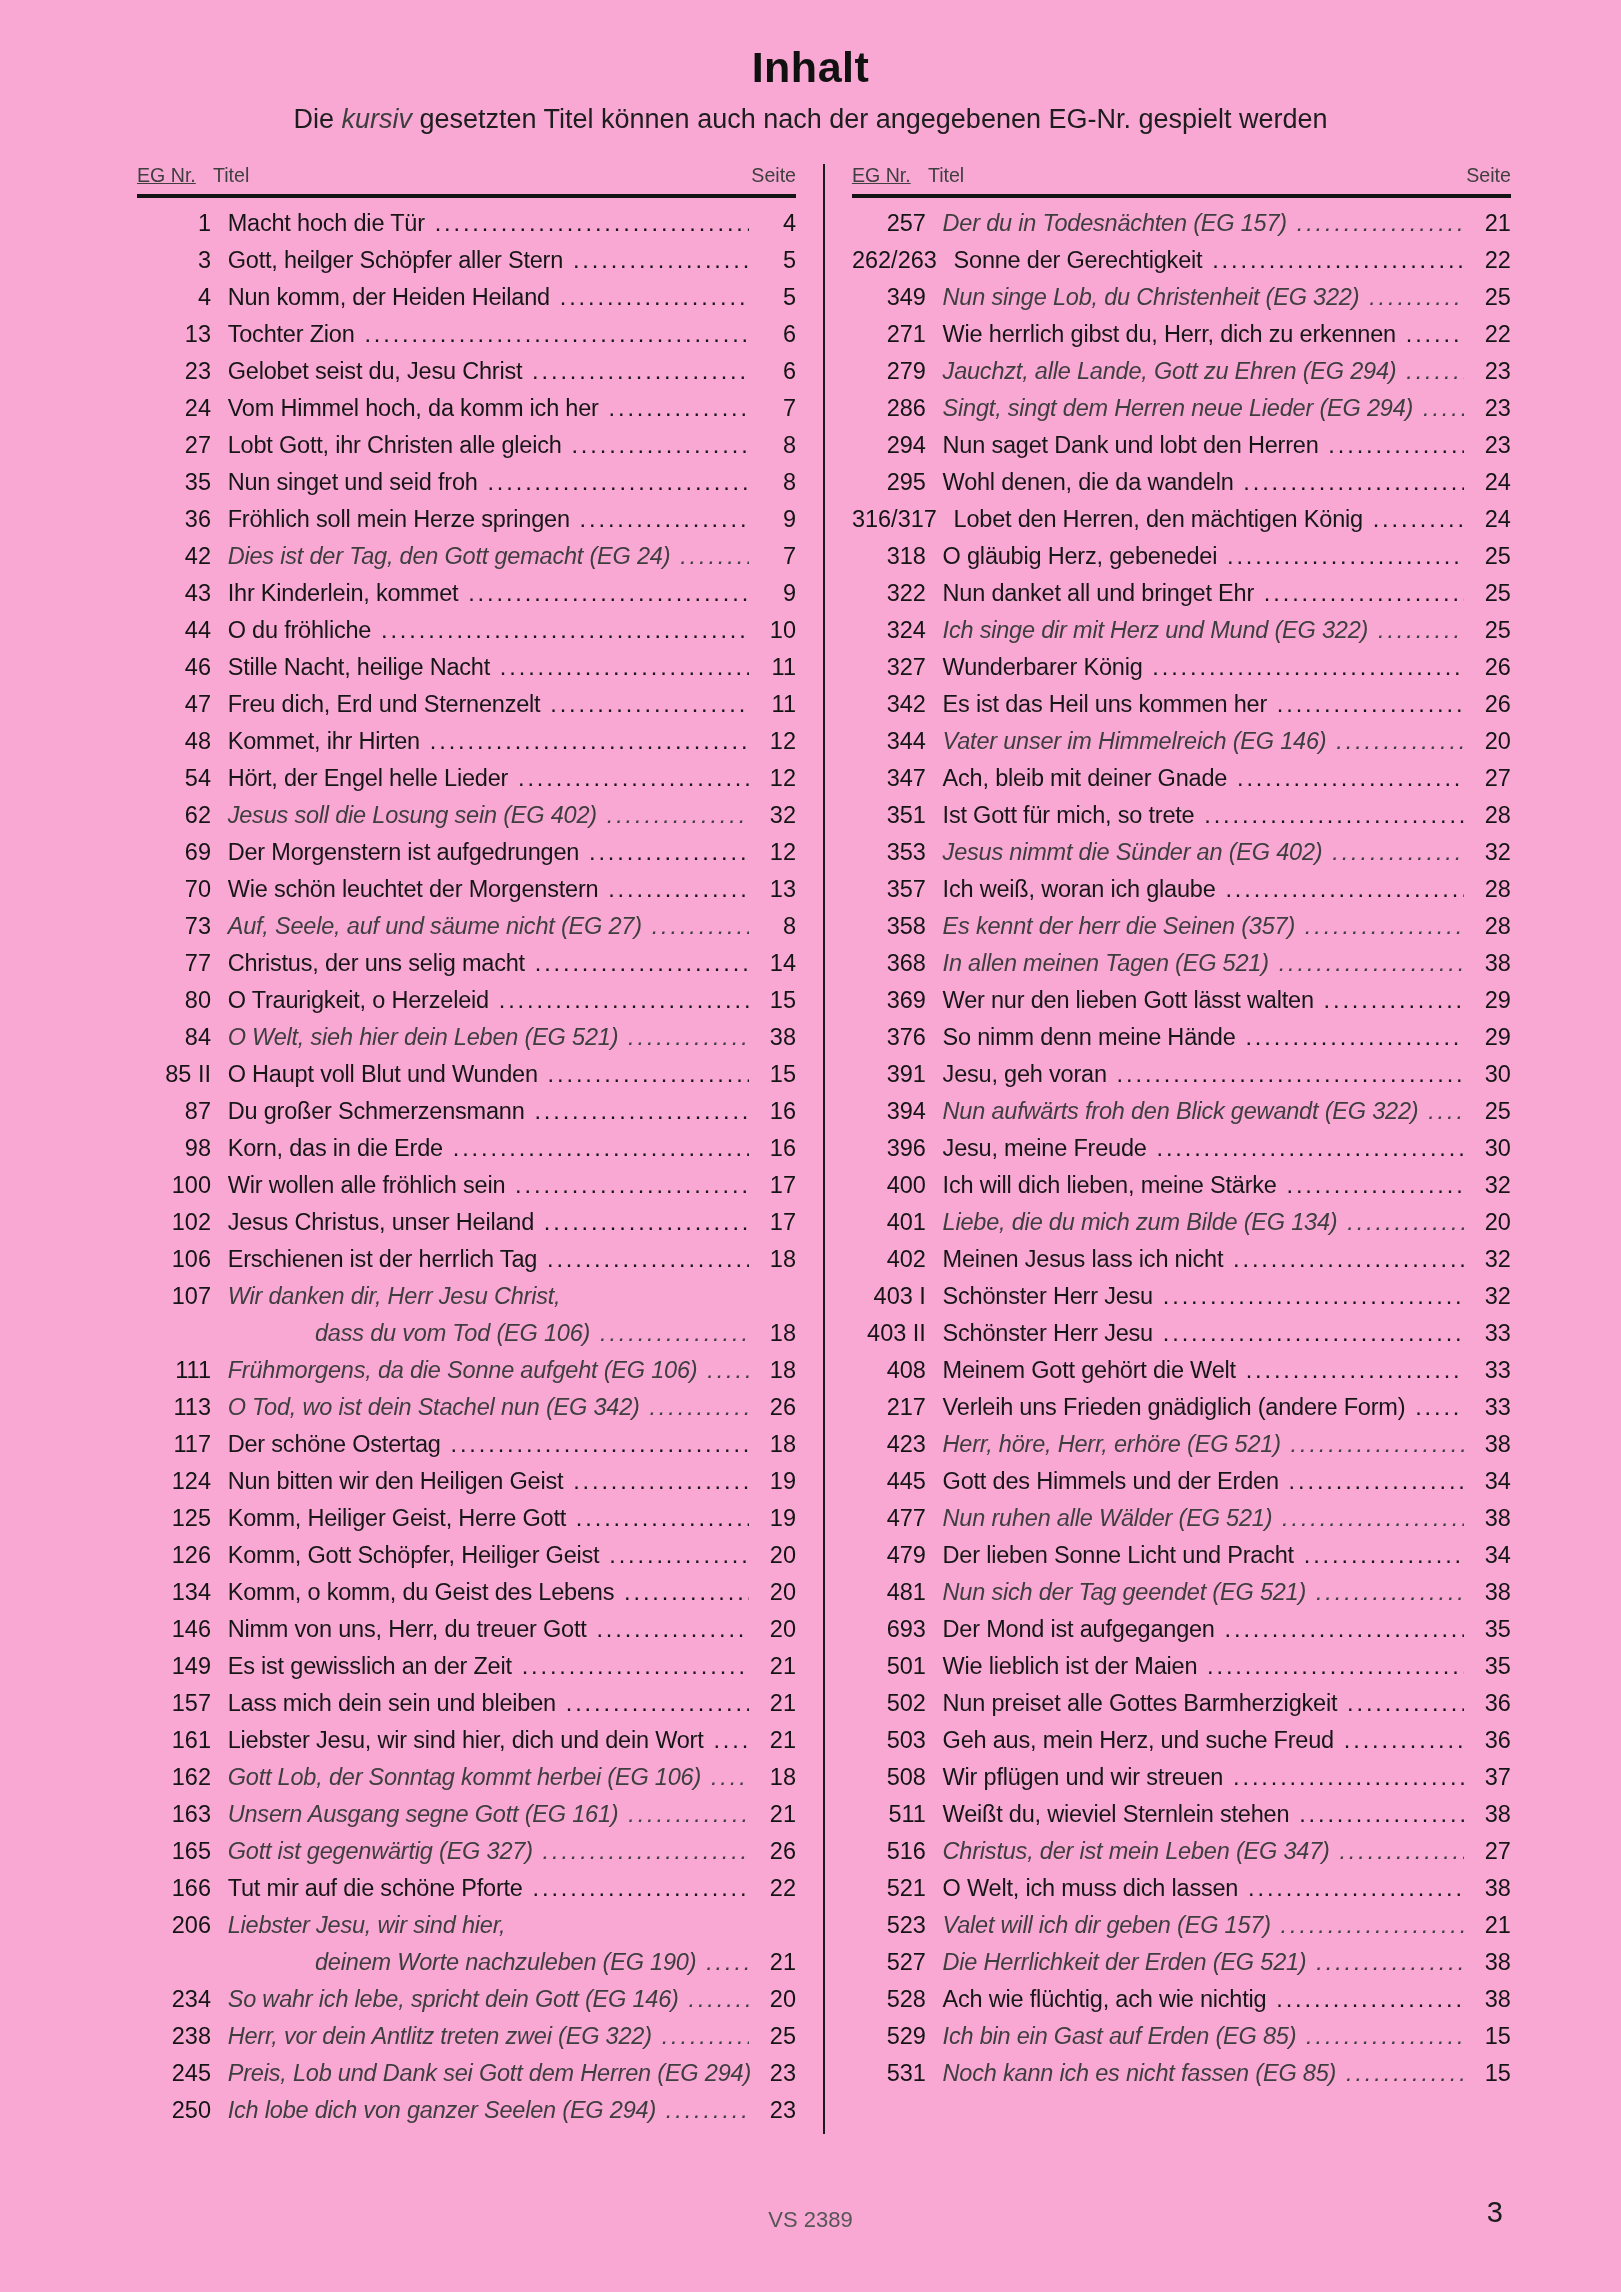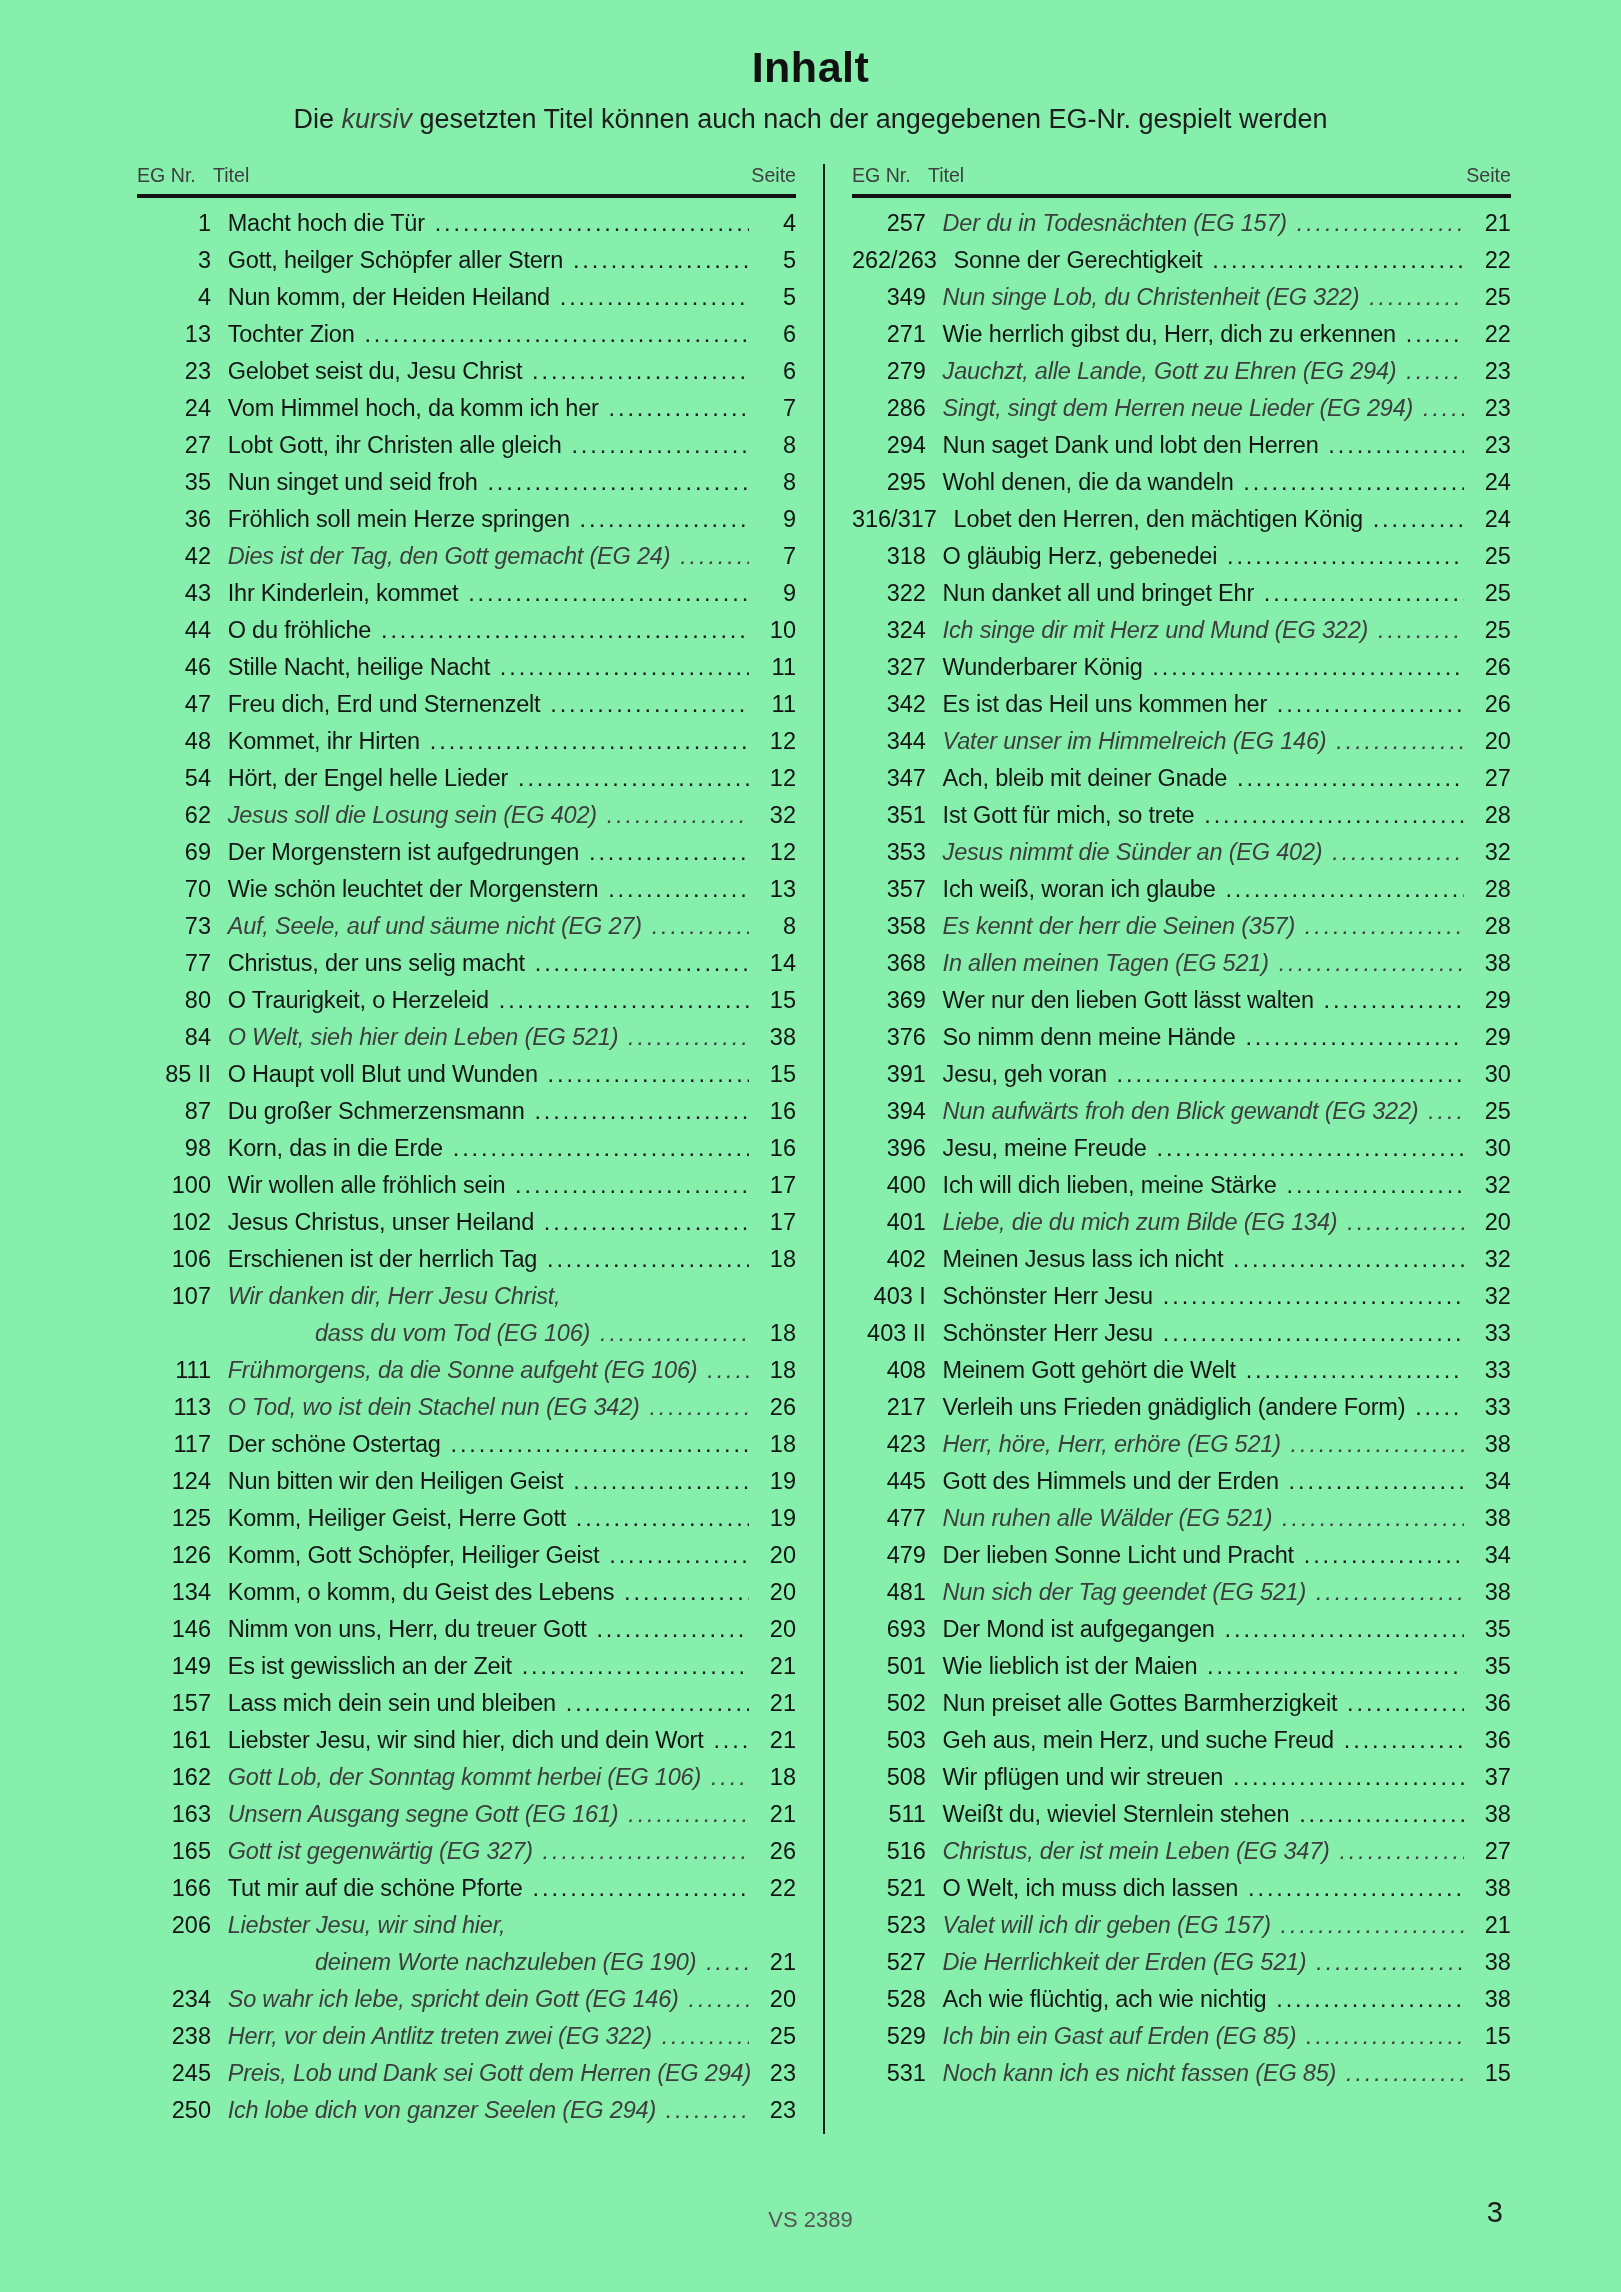--- a/index.html
+++ b/index.html
@@ -1,31 +1,31 @@
 <!DOCTYPE html>
 <html><head>
 <meta charset="utf-8">
 <style>
   html,body{margin:0;padding:0;background:#e8e8e8;}
   .page{
     width:1621px;height:2293px;position:relative;margin:0 auto;
-    background:#86efac;color:#161616;
+    background:#f9a8d4;color:#161616;
     font-family:"Liberation Sans",sans-serif;overflow:hidden;
   }
   .doc-header{padding-top:43px;text-align:center;}
   .doc-title{font-size:43px;font-weight:700;margin:0;letter-spacing:0.5px;color:#111;}
   .doc-subtitle{font-size:27px;margin-top:11.8px;color:#1d1d1d;}
   .doc-subtitle .kursiv{font-style:italic;color:#3e3e3e;}
 
   .columns{display:flex;margin:29px 108px 0 137px;align-items:stretch;}
   .col{width:659px;flex:0 0 659px;}
   .divider{width:2.9px;background:#1a1a1a;margin:0 26.5px;}
 
   .col-head{display:flex;align-items:baseline;font-size:19.6px;color:#3f3f3f;}
-  .h-nr{width:76px;}
+  .h-nr{width:76px;text-decoration:underline;}
   .h-page{margin-left:auto;}
   .rule{height:3.9px;background:#141414;margin-top:6.9px;}
   .rows{margin-top:12.7px;}
 
   .row{display:flex;align-items:baseline;height:37px;font-size:23.5px;white-space:nowrap;}
   .nr{min-width:74px;text-align:right;color:#141414;}
   .title{margin-left:16.7px;letter-spacing:-0.2px;}
   .indent .title{margin-left:104px;}
   .dots{flex:1;overflow:hidden;margin:0 5.9px 0 9.8px;letter-spacing:2.9px;}
   .dots::after{content:"................................................................................................................................";}

